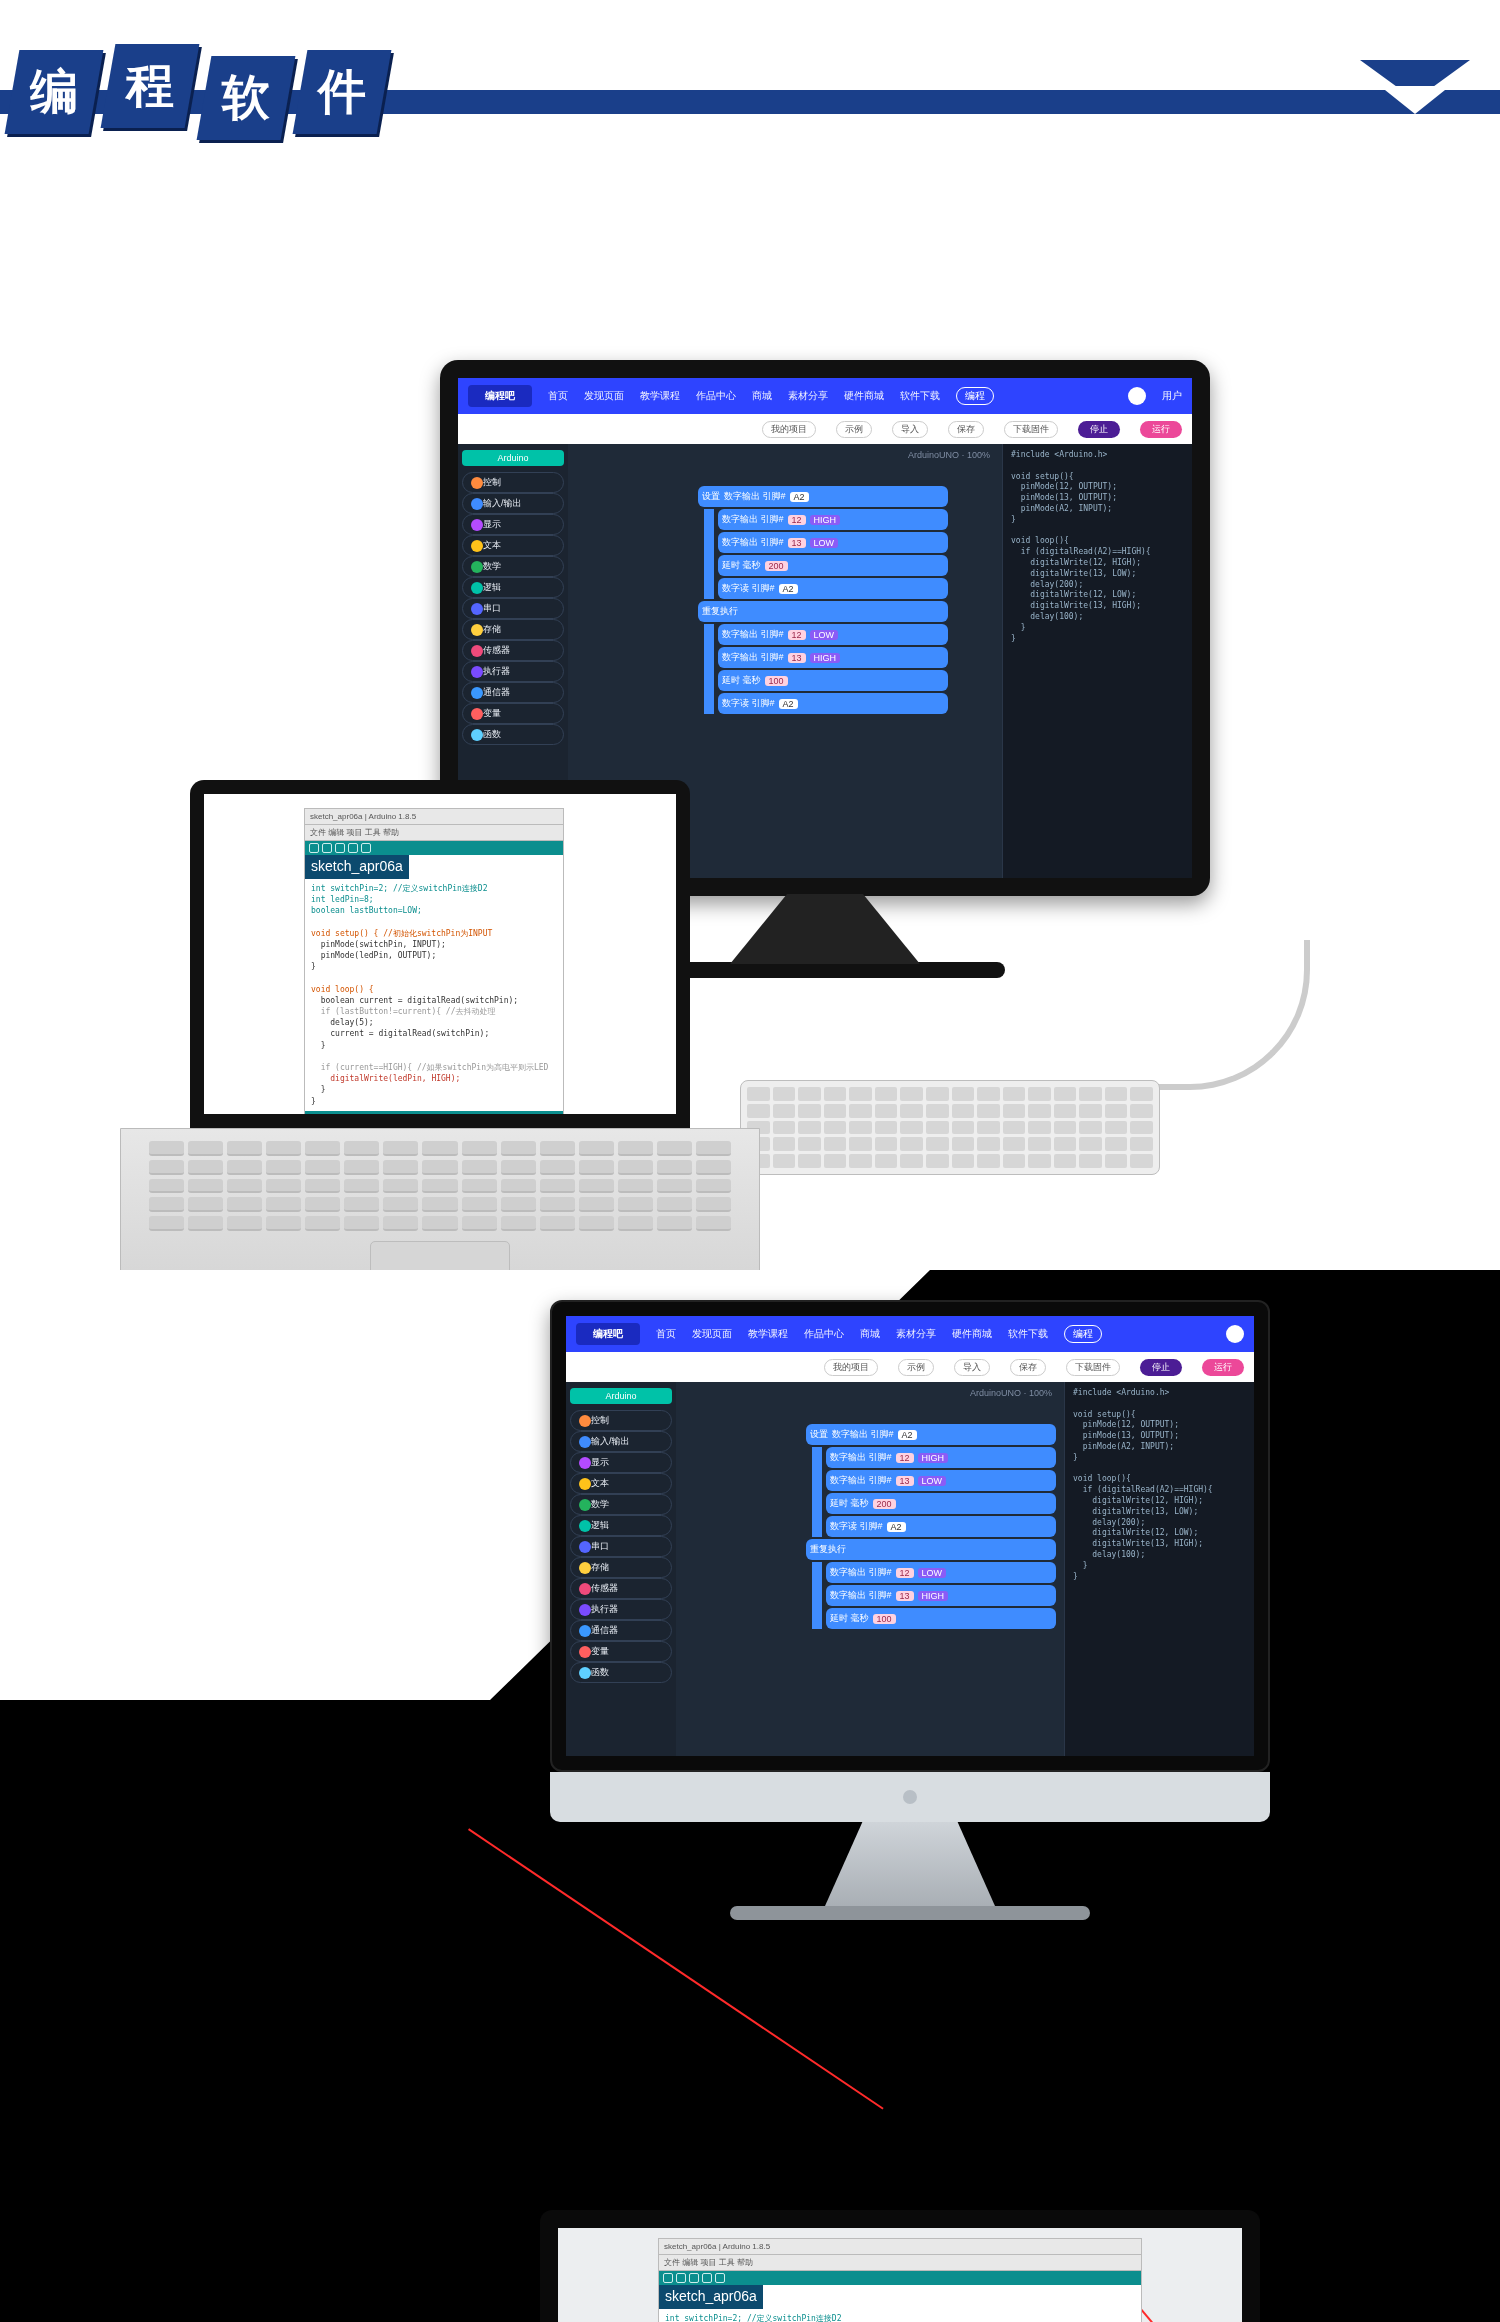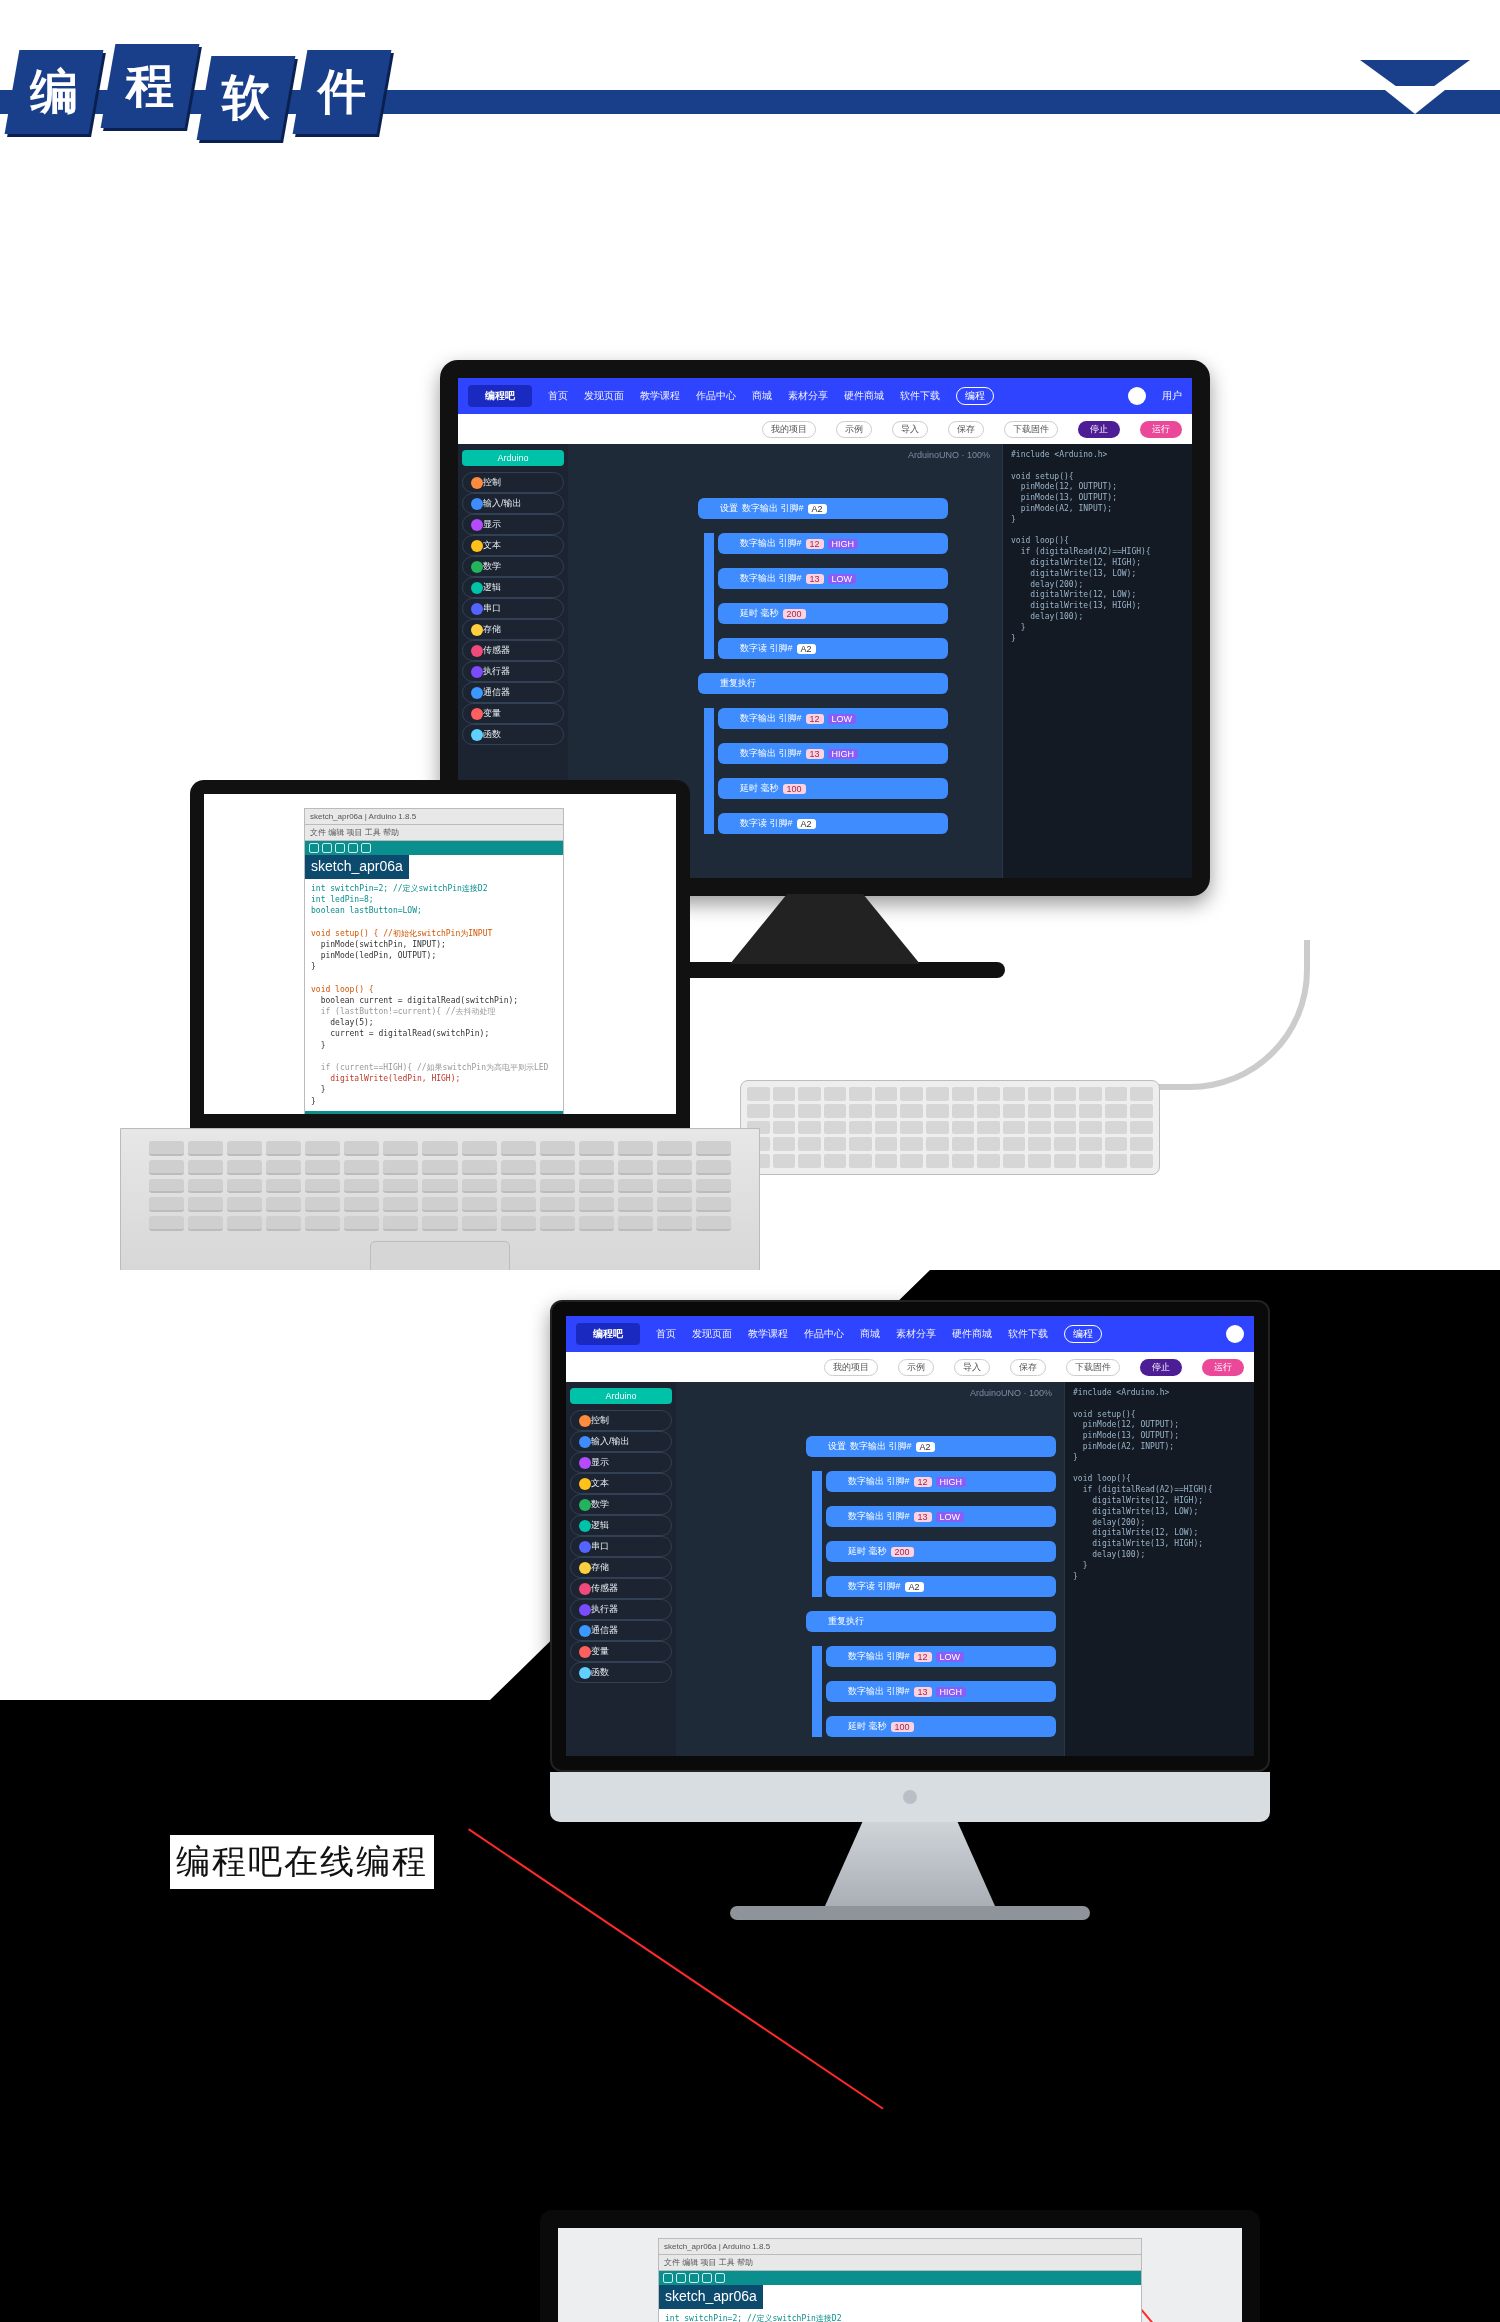--- a/index.html
+++ b/index.html
@@ -344,23 +344,23 @@
   }
   .blocks{
     position:absolute;
     left:130px; top:40px;
     width:250px;
   }
   .blk{
     background:#3f8cff;
     color:#fff;
     border-radius:6px;
-    padding:4px 22px;
+    padding:4px 4px;
     font-size:9px;
-    margin:14px 0;
+    margin:2px 0;
     display:flex;align-items:center;gap:4px;
     flex-wrap:wrap;
   }
   .blk .slot{
     background:#fff;color:#333;
     border-radius:3px;padding:0 4px;
   }
   .blk .pslot{
     background:#ffd2e0;color:#9b2a4c;
     border-radius:3px;padding:0 4px;
@@ -877,21 +877,20 @@
     </div>
     <div class="laptop-shadow"></div>
   </div>
 </div>
 
 <div class="section2">
   <div class="dark-block2"></div>
   <div class="dark-block"></div>
 
   <div class="callout-line"></div>
-  <div class="callout">编程吧在线编程</div>
 
   <div class="imac">
     <div class="monitor-frame">
       <div class="app" style="height:440px">
         <div class="app-topnav">
           <div class="app-logo">编程吧</div>
           <span class="nav-item">首页</span>
           <span class="nav-item">发现页面</span>
           <span class="nav-item">教学课程</span>
           <span class="nav-item">作品中心</span>

